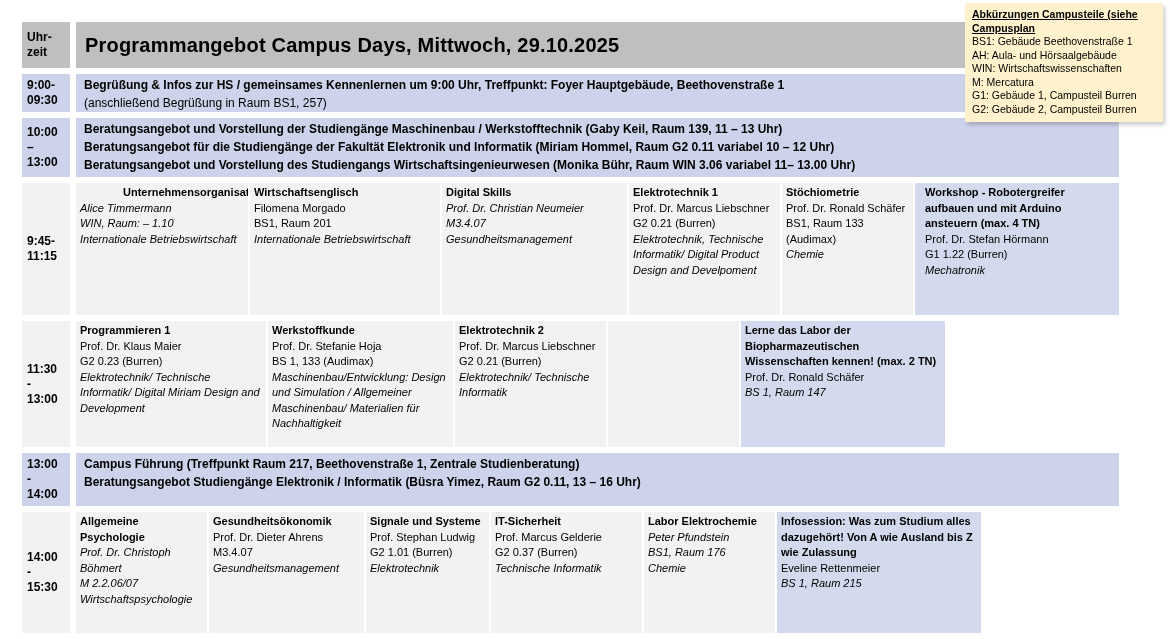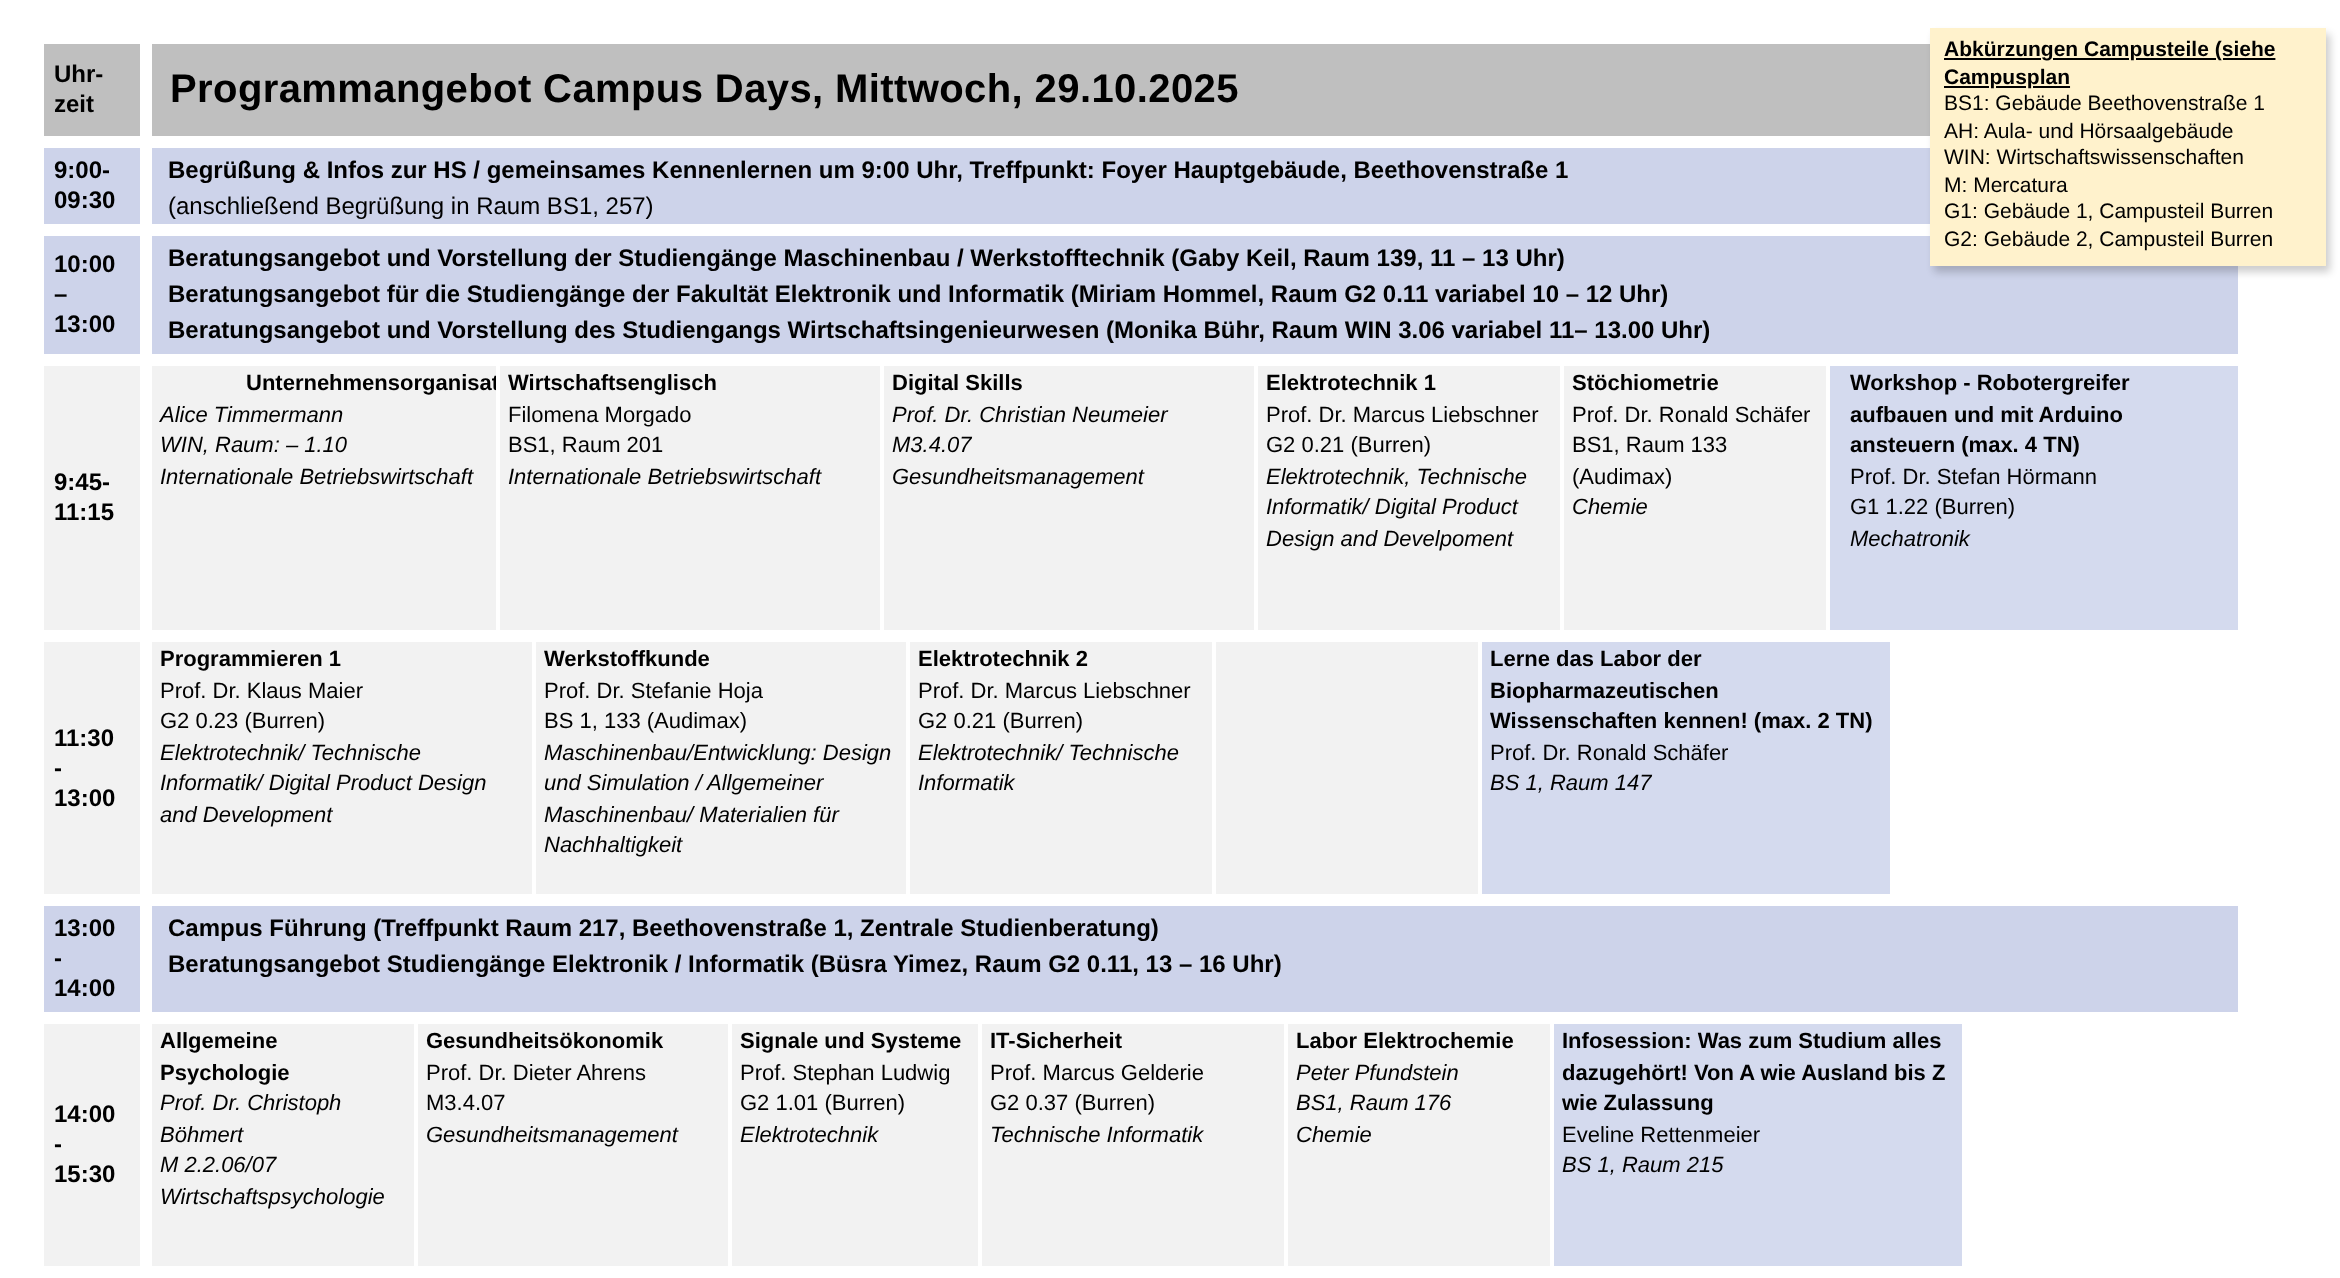--- a/index.html
+++ b/index.html
@@ -29,21 +29,21 @@
   }
   .banner .bold { font-weight:bold; }
   .gridrow { display:flex; width:1043px; column-gap:2px; }
   .cell {
     flex-shrink:0; font-size:11px; line-height:15.5px; padding:2px 3px 0 4px;
     overflow:hidden;
   }
   .cell .b { font-weight:bold; }
   .cell .i { font-style:italic; }
   .legend {
-    position:absolute; left:965px; top:14px; width:198px;
+    position:absolute; left:965px; top:3px; width:198px;
     background:#fff2cc; padding:5px 6px 6px 7px;
     font-size:10.5px; line-height:13.5px;
     box-shadow:2px 3px 4px rgba(0,0,0,0.20);
   }
   .legend-title { font-weight:bold; text-decoration:underline; }
 </style>
 </head>
 <body>
 
 <div class="sheet">
@@ -125,21 +125,21 @@
         <div class="time-cell bg-cell">
           <div>11:30</div>
           <div>-</div>
           <div>13:00</div>
         </div>
         <div class="gridrow">
           <div class="cell bg-cell" style="width: 190px;">
             <span class="b" style="display: block;">Programmieren 1</span>
             <span style="display: block;">Prof. Dr. Klaus Maier</span>
             <span style="display: block;">G2 0.23 (Burren)</span>
-            <span class="i" style="display: block;">Elektrotechnik/ Technische Informatik/ Digital Product Design and Development</span>
+            <span class="i" style="display: block;">Elektrotechnik/ Technische Informatik/ Digital Miriam Design and Development</span>
           </div>
           <div class="cell bg-cell" style="width: 185px;">
             <span class="b" style="display: block;">Werkstoffkunde</span>
             <span style="display: block;">Prof. Dr. Stefanie Hoja</span>
             <span style="display: block;">BS 1, 133 (Audimax)</span>
             <span class="i" style="display: block;">Maschinenbau/Entwicklung: Design und Simulation / Allgemeiner Maschinenbau/ Materialien für Nachhaltigkeit</span>
           </div>
           <div class="cell bg-cell" style="width: 151px;">
             <span class="b" style="display: block;">Elektrotechnik 2</span>
             <span style="display: block;">Prof. Dr. Marcus Liebschner</span>

